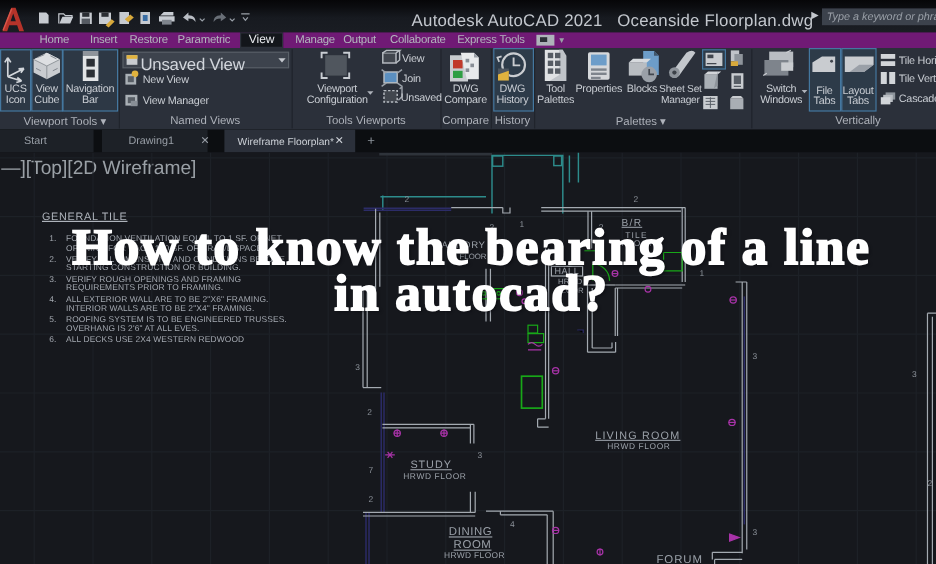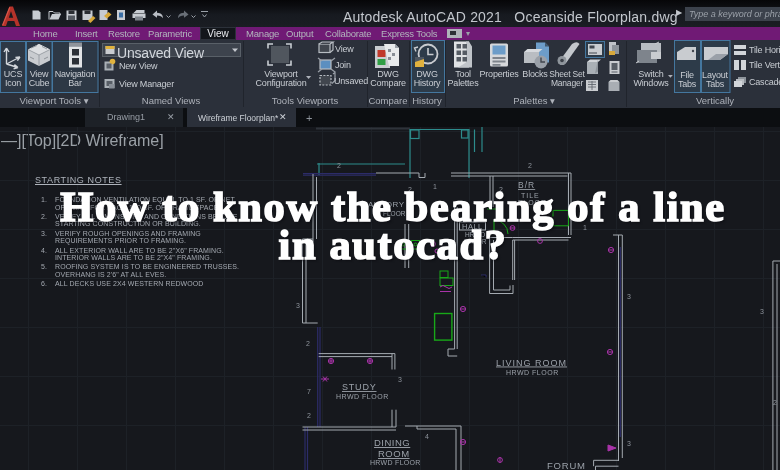--- a/index.html
+++ b/index.html
@@ -284,21 +284,24 @@
     <div class="icon-txt" style="left:567px;top:30px;font-size:8.5px">Sheet Set<br>Manager</div>
     <div class="icon-txt" style="left:651px;top:30px">Switch<br>Windows</div>
     <div class="icon-txt" style="left:687px;top:31px">File<br>Tabs</div>
     <div class="icon-txt" style="left:715px;top:31px">Layout<br>Tabs</div>
     <div class="small-row" style="left:749px;top:5px">Tile Horizontally</div>
     <div class="small-row" style="left:749px;top:20px">Tile Vertically</div>
     <div class="small-row" style="left:749px;top:37px">Cascade</div>
   </div>
 
   <div id="filetabs">
-    <div class="ftab" style="left:85px;width:98px;">
+    <div class="ftab" style="left:0;width:78px;">
+        <span style="position:absolute;left:20px;top:4px">Start</span>
+      </div>
+    <div class="ftab" style="left:85px;width:88px;">
         <span style="position:absolute;left:22px;top:4px">Drawing1</span>
         <span style="position:absolute;left:82px;top:4px;">✕</span>
       </div>
     <div class="ftab" style="left:187px;width:109px;background:#2b303a;color:#ced2d8">
         <span style="position:absolute;left:11px;top:4.5px;font-size:8.5px">Wireframe Floorplan*</span>
         <span style="position:absolute;left:92px;top:4px;">✕</span>
       </div>
     <div style="position:absolute;left:306px;top:4px;color:#8f959d;font-size:11px;">+</div>
   </div>
 
@@ -440,21 +443,21 @@
         <text x="506" y="247.5" font-size="7px" letter-spacing="0.5">HRWD  FLOOR</text>
         <text x="342" y="263" font-size="9px" letter-spacing="0.8" text-decoration="underline">STUDY</text>
         <text x="336" y="272" font-size="7px" letter-spacing="0.5">HRWD  FLOOR</text>
         <text x="374" y="319" font-size="9.5px" letter-spacing="0.5" text-decoration="underline">DINING</text>
         <text x="378" y="330" font-size="9.5px" letter-spacing="0.5" text-decoration="underline">ROOM</text>
         <text x="370" y="338" font-size="7px" letter-spacing="0.3">HRWD  FLOOR</text>
         <text x="547" y="342" font-size="9.5px" letter-spacing="0.8">FORUM</text>
       </g>
     </svg>
     <div id="notes">
-      <div class="hd">STARTING NOTES</div>
+      <div class="hd">GENERAL TILE</div>
       <ol>
         <li><span class="n">1.</span>FOUNDATION VENTILATION EQUAL TO 1 SF. OF NET<br>OPENING FOR EACH 150 SF. OF CRAWL SPACE.</li>
         <li><span class="n">2.</span>VERIFY ALL DIMENSIONS AND CONDITIONS BEFORE<br>STARTING CONSTRUCTION OR BUILDING.</li>
         <li><span class="n">3.</span>VERIFY ROUGH OPENINGS AND FRAMING<br>REQUIREMENTS PRIOR TO FRAMING.</li>
         <li><span class="n">4.</span>ALL EXTERIOR WALL ARE TO BE 2"X6" FRAMING.<br>INTERIOR WALLS ARE TO BE 2"X4" FRAMING.</li>
         <li><span class="n">5.</span>ROOFING SYSTEM IS TO BE ENGINEERED TRUSSES.<br>OVERHANG IS 2'6" AT ALL EVES.</li>
         <li><span class="n">6.</span>ALL DECKS USE 2X4 WESTERN REDWOOD</li>
       </ol>
     </div>
     <div id="bigtitle">How to know the bearing of a line<br>in autocad?</div>

